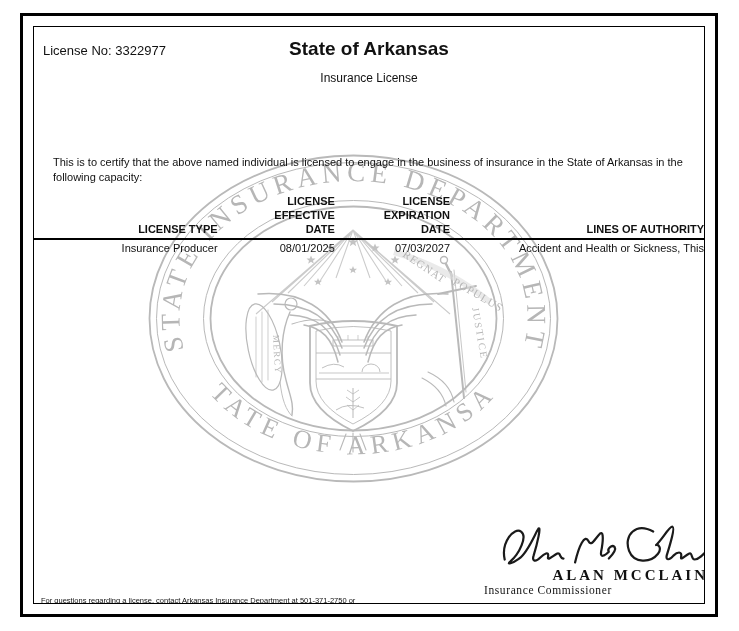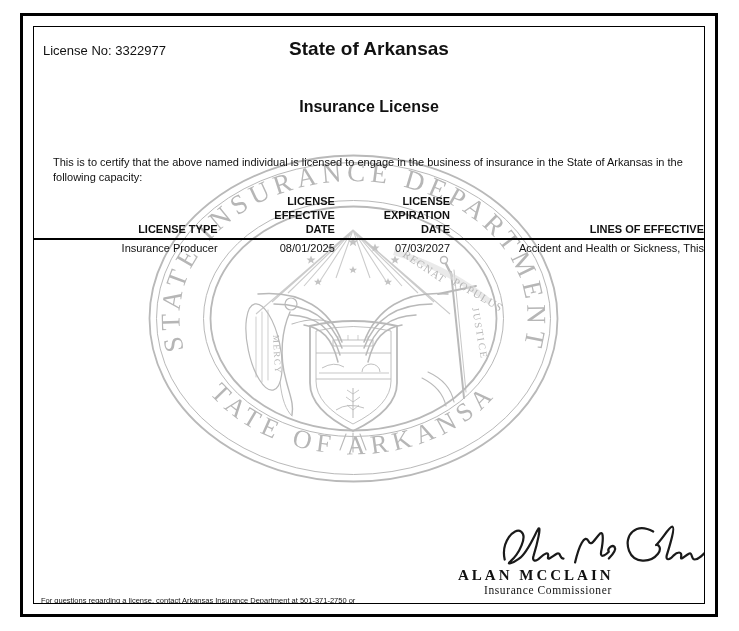--- a/index.html
+++ b/index.html
@@ -4,37 +4,37 @@
 <style>
   html,body{margin:0;padding:0;background:#fff;}
   body{width:739px;height:631px;position:relative;font-family:"Liberation Sans",sans-serif;color:#111;}
   .cert{position:absolute;left:20px;top:13px;width:698px;height:604px;border:3px solid #000;box-sizing:border-box;padding:10px;background:#fff;}
   .cert-inner{position:relative;width:100%;height:100%;border:1px solid #000;box-sizing:border-box;overflow:hidden;}
   .abs{position:absolute;}
   .ctr{left:0;right:0;text-align:center;}
   .pre{white-space:pre-line;}
   .license-no{left:9px;top:16px;font-size:13px;z-index:3;}
   .title{top:11px;font-size:19px;font-weight:bold;z-index:3;}
-  .subtitle{top:44px;font-size:16px;font-weight:bold;z-index:3;margin-top:27px;}
+  .subtitle{top:44px;font-size:12px;font-weight:normal;z-index:3;}
   .department{top:73px;font-size:15px;z-index:3;}
   .licensee{top:93px;font-size:20px;font-weight:bold;font-style:italic;letter-spacing:.5px;z-index:3;}
   .certify{left:19px;width:664px;top:128px;font-size:11px;line-height:1.4;z-index:3;}
   .residency{top:160px;font-size:11px;font-weight:bold;z-index:3;}
   .tbl{position:absolute;left:0;right:0;top:168px;z-index:3;}
   .thead{display:flex;align-items:flex-end;border-bottom:2px solid #000;padding-bottom:2px;}
   .trow{display:flex;padding-top:2px;}
   .c{text-align:right;font-size:11px;line-height:1.25;}
   .c1{width:188px;}
   .c2{width:120px;}
   .c3{width:118px;}
   .c4{width:260px;}
   .thead .c{font-weight:bold;}
   .seal{left:112px;top:125px;width:415px;height:333px;z-index:1;}
   .sig-script{left:458px;top:492px;width:224px;height:54px;z-index:3;}
-  .sig-name{left:424px;width:250px;top:540px;text-align:left;font-family:"Liberation Serif",serif;font-weight:bold;font-size:15px;letter-spacing:3px;z-index:3;}
+  .sig-name{left:424px;width:250px;top:540px;text-align:right;font-family:"Liberation Serif",serif;font-weight:bold;font-size:15px;letter-spacing:3px;z-index:3;}
   .sig-title{left:450px;width:250px;top:557px;text-align:left;font-family:"Liberation Serif",serif;font-size:11.5px;letter-spacing:.6px;z-index:3;}
   .footer{left:7px;top:568px;font-size:7.5px;line-height:1.5;z-index:3;}
   .sealtext{font-family:"Liberation Serif",serif;fill:#b6b6b6;}
 </style>
 </head>
 <body>
 
 <div class="cert">
   <div class="cert-inner">
 
@@ -50,21 +50,21 @@
 
     <div class="tbl">
       <div class="thead">
         <div class="c c1">LICENSE TYPE</div>
         <div class="c c2 pre">LICENSE
 EFFECTIVE
 DATE</div>
         <div class="c c3 pre">LICENSE
 EXPIRATION
 DATE</div>
-        <div class="c c4">LINES OF EFFECTIVE</div>
+        <div class="c c4">LINES OF AUTHORITY</div>
       </div>
       <div class="trow">
         <div class="c c1">Insurance Producer</div>
         <div class="c c2">08/01/2025</div>
         <div class="c c3">07/03/2027</div>
         <div class="c c4">Accident and Health or Sickness, This</div>
       </div>
     </div>
 
     <svg class="abs seal" viewBox="0 0 415 333" aria-hidden="true">

